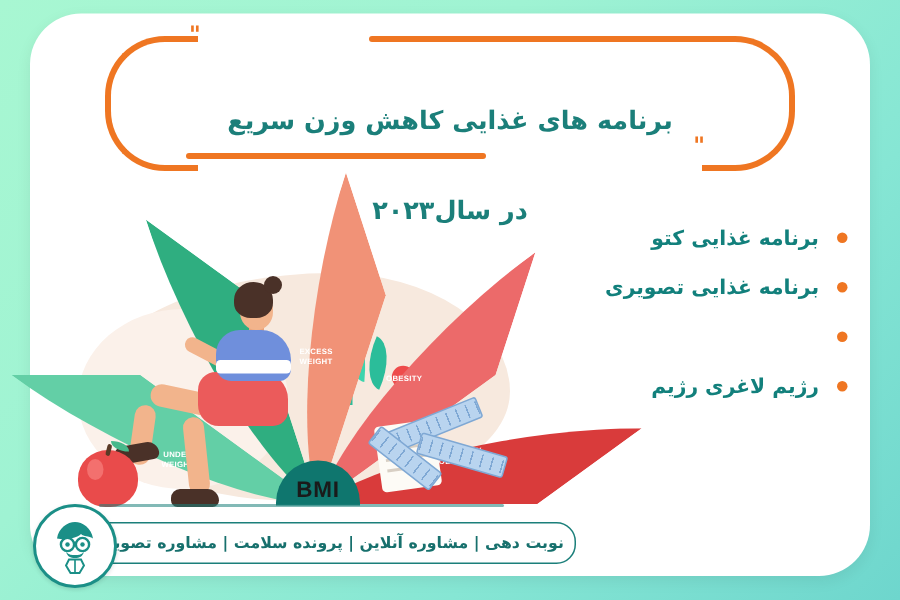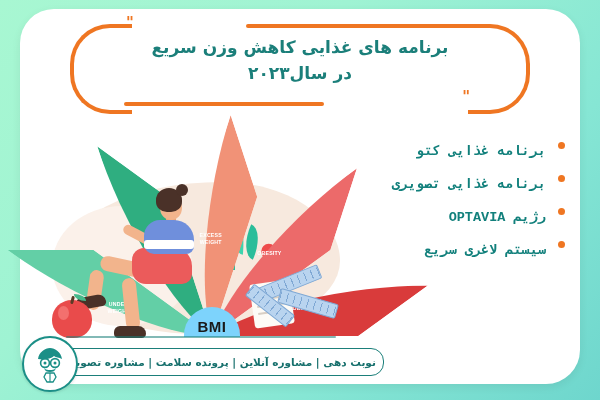--- a/index.html
+++ b/index.html
@@ -26,45 +26,45 @@
   .bar-top{right:54px;top:6px;width:230px;}
   .bar-bot{left:54px;top:84px;width:200px;}
   .qmark{position:absolute;color:#ef7622;font-size:15px;font-weight:bold;line-height:1;}
   .q-tl{left:56px;top:-2px;}
   .q-br{right:60px;top:72px;}
   .title-text{
     position:absolute;left:0;right:0;top:16px;text-align:center;
     color:#1b7f7a;font-weight:bold;font-size:17px;line-height:1.55;
     direction:rtl;
   }
-  .title-line{display:block;white-space:nowrap;}
+  .title-line{display:block;white-space:nowrap;margin-top:34px;}
 
   
   .list{position:absolute;right:35px;top:142px;width:250px;direction:rtl;}
-  .list-item{display:flex;justify-content:flex-start;height:33px;font-family:Liberation Mono, monospace;}
+  .list-item{display:flex;align-items:center;justify-content:flex-start;height:33px;}
   .dot{width:7px;height:7px;border-radius:50%;background:#ef7622;flex:0 0 auto;margin-left:12px;}
   .li-label{color:#12807c;font-size:13.5px;font-weight:bold;white-space:nowrap;}
 
   
   .illus{position:absolute;left:48px;top:178px;width:300px;height:175px;}
   .blob{position:absolute;left:10px;top:4px;width:282px;height:152px;background:#f7e9de;
         border-radius:58% 42% 50% 50% / 55% 52% 48% 45%;}
   .blob2{position:absolute;left:4px;top:28px;width:140px;height:120px;background:#fbf1ea;
         border-radius:50%;}
 
   
   .fan{position:absolute;left:78px;top:72px;width:172px;height:86px;}
   .seg{position:absolute;bottom:0;left:50%;width:86px;height:86px;
        transform-origin:0% 100%;overflow:hidden;}
   .seg i{position:absolute;left:0;bottom:0;width:86px;height:86px;display:block;
        border-radius:86px 0 0 0;}
   .seg span{position:absolute;color:#fff;font-size:5.2px;font-weight:bold;letter-spacing:.2px;
        text-align:center;line-height:1.25;white-space:pre-line;font-family:"Liberation Sans",sans-serif;}
   .bmi-core{position:absolute;left:50%;bottom:-1px;width:56px;height:30px;margin-left:-28px;
-       background:#7dd3fc;border-radius:30px 30px 0 0;}
+       background:#0f766e;border-radius:30px 30px 0 0;}
   .bmi-core b{position:absolute;left:0;right:0;bottom:2px;text-align:center;color:#1a1a1a;
        font-size:15px;font-weight:bold;letter-spacing:.5px;font-family:"Liberation Sans",sans-serif;}
   .ground{position:absolute;left:18px;top:158px;width:270px;height:2px;background:#1b7f7a;opacity:.55;border-radius:2px;}
 
   
   .w-hair{position:absolute;left:108px;top:10px;width:26px;height:24px;background:#4a3128;border-radius:50% 50% 42% 42%;}
   .w-bun{position:absolute;left:128px;top:6px;width:12px;height:12px;background:#4a3128;border-radius:50%;}
   .w-face{position:absolute;left:112px;top:18px;width:22px;height:24px;background:#f2b48c;border-radius:44% 44% 50% 50%;}
   .w-neck{position:absolute;left:118px;top:38px;width:10px;height:10px;background:#e8a37c;}
   .w-top{position:absolute;left:96px;top:42px;width:50px;height:34px;background:#6f8fdc;border-radius:16px 20px 8px 10px;}
@@ -141,25 +141,24 @@
     <div class="list-item">
       <span class="dot"></span>
       <span class="li-label">برنامه غذایی کتو</span>
     </div>
     <div class="list-item">
       <span class="dot"></span>
       <span class="li-label">برنامه غذایی تصویری</span>
     </div>
     <div class="list-item">
       <span class="dot"></span>
-      <span class="li-label">رژیم OPTAVIA</span>
-    </div>
-    <div class="list-item">
-      <span class="dot"></span>
-      <span class="li-label">سیستم لاغری سریع</span>
+    </div>
+    <div class="list-item">
+      <span class="dot"></span>
+      <span class="li-label">رژیم لاغری رژیم</span>
     </div>
   </div>
 
   <div class="illus">
     <div class="blob"></div>
     <div class="blob2"></div>
 
     <div class="stem"></div>
     <div class="leaf leaf1"></div>
     <div class="leaf leaf2"></div>

